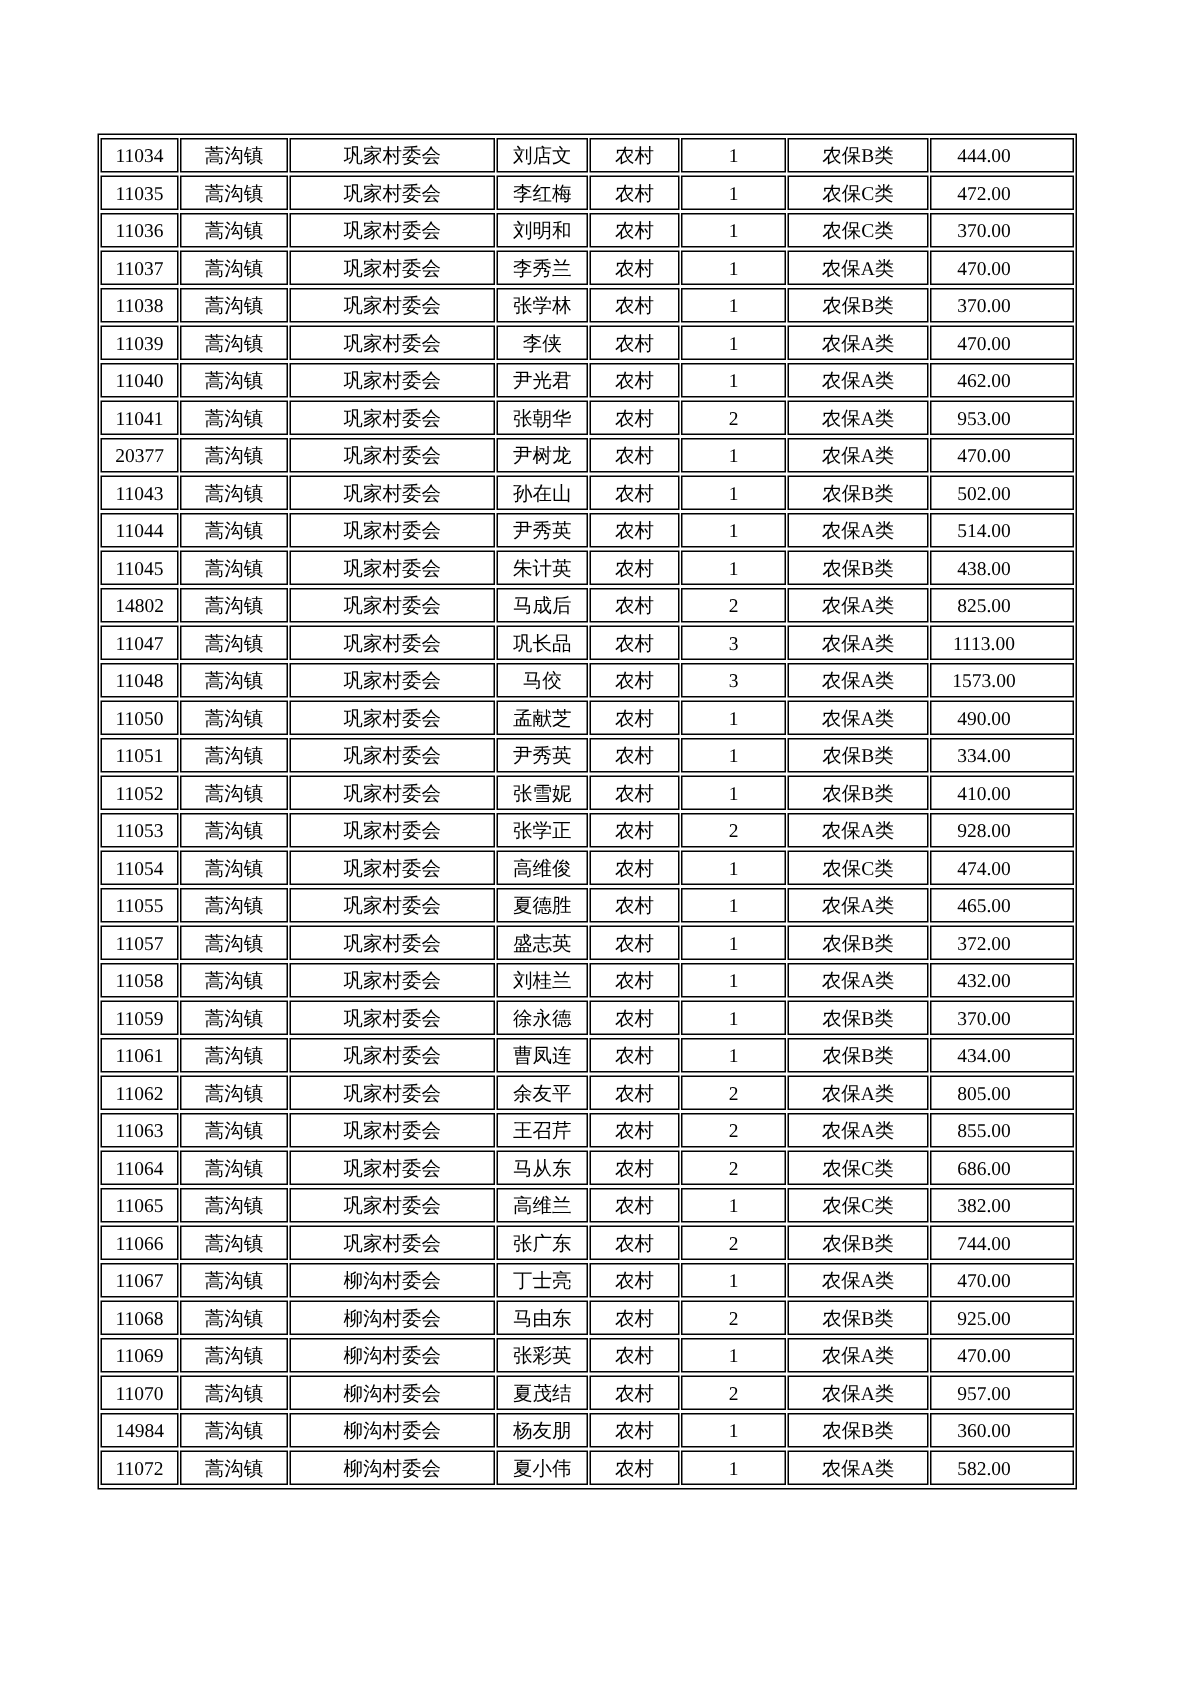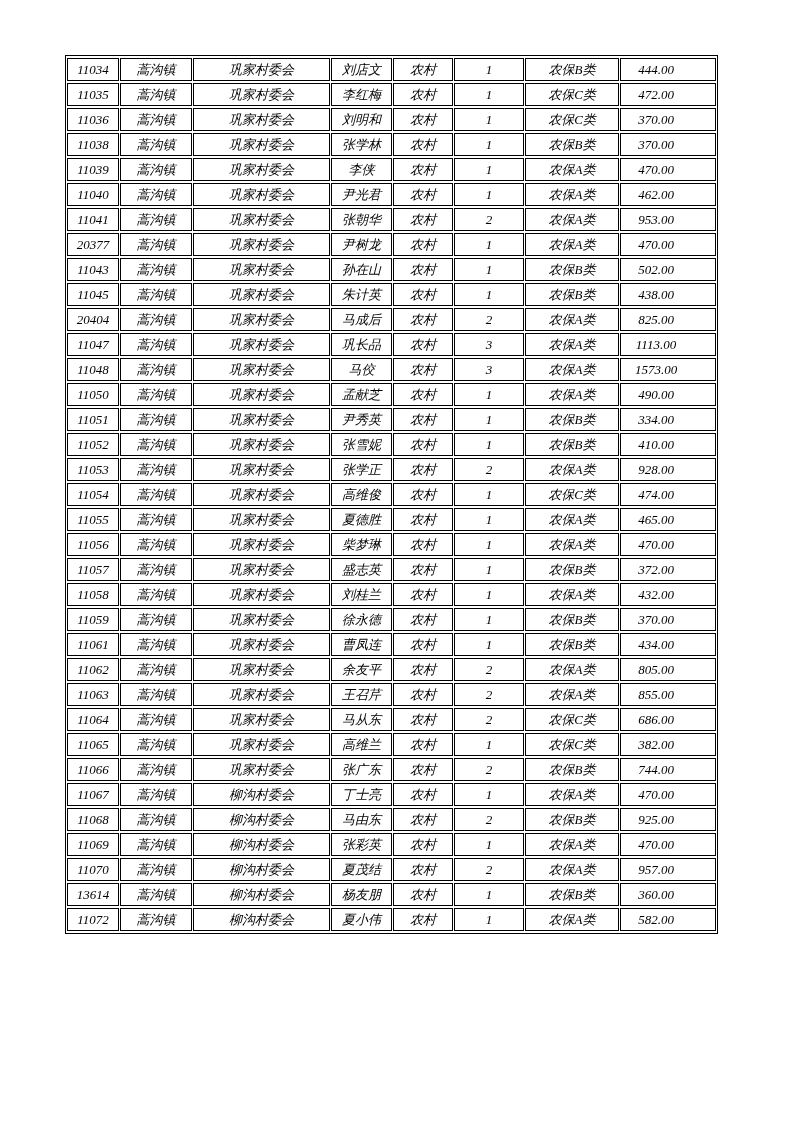--- a/index.html
+++ b/index.html
@@ -12,23 +12,22 @@
     width: 793px;
     height: 1122px;
     background: #ffffff;
     overflow: hidden;
     font-family: "Liberation Serif", "DejaVu Serif", serif;
     color: #000000;
   }
   .table-wrap {
     position: absolute;
     left: 65px;
-    top: 55px;
+    top: 89px;
     width: 643px;
-    font-style: italic;
   }
   table.data-table {
     width: 643px;
     table-layout: fixed;
     border-collapse: separate;
     border-spacing: 1px 2px;
     border: 1px solid #000000;
     background: #ffffff;
   }
   table.data-table td {
@@ -87,20 +86,30 @@
             <td>11036</td>
             <td>蒿沟镇</td>
             <td>巩家村委会</td>
             <td>刘明和</td>
             <td>农村</td>
             <td>1</td>
             <td>农保C类</td>
             <td class="amt">370.00</td>
           </tr>
           <tr>
+            <td>11037</td>
+            <td>蒿沟镇</td>
+            <td>巩家村委会</td>
+            <td>李秀兰</td>
+            <td>农村</td>
+            <td>1</td>
+            <td>农保A类</td>
+            <td class="amt">470.00</td>
+          </tr>
+          <tr>
             <td>11038</td>
             <td>蒿沟镇</td>
             <td>巩家村委会</td>
             <td>张学林</td>
             <td>农村</td>
             <td>1</td>
             <td>农保B类</td>
             <td class="amt">370.00</td>
           </tr>
           <tr>
@@ -147,31 +156,41 @@
             <td>11043</td>
             <td>蒿沟镇</td>
             <td>巩家村委会</td>
             <td>孙在山</td>
             <td>农村</td>
             <td>1</td>
             <td>农保B类</td>
             <td class="amt">502.00</td>
           </tr>
           <tr>
+            <td>11044</td>
+            <td>蒿沟镇</td>
+            <td>巩家村委会</td>
+            <td>尹秀英</td>
+            <td>农村</td>
+            <td>1</td>
+            <td>农保A类</td>
+            <td class="amt">514.00</td>
+          </tr>
+          <tr>
             <td>11045</td>
             <td>蒿沟镇</td>
             <td>巩家村委会</td>
             <td>朱计英</td>
             <td>农村</td>
             <td>1</td>
             <td>农保B类</td>
             <td class="amt">438.00</td>
           </tr>
           <tr>
-            <td>20404</td>
+            <td>14802</td>
             <td>蒿沟镇</td>
             <td>巩家村委会</td>
             <td>马成后</td>
             <td>农村</td>
             <td>2</td>
             <td>农保A类</td>
             <td class="amt">825.00</td>
           </tr>
           <tr>
             <td>11047</td>
@@ -247,30 +266,20 @@
             <td>11055</td>
             <td>蒿沟镇</td>
             <td>巩家村委会</td>
             <td>夏德胜</td>
             <td>农村</td>
             <td>1</td>
             <td>农保A类</td>
             <td class="amt">465.00</td>
           </tr>
           <tr>
-            <td>11056</td>
-            <td>蒿沟镇</td>
-            <td>巩家村委会</td>
-            <td>柴梦琳</td>
-            <td>农村</td>
-            <td>1</td>
-            <td>农保A类</td>
-            <td class="amt">470.00</td>
-          </tr>
-          <tr>
             <td>11057</td>
             <td>蒿沟镇</td>
             <td>巩家村委会</td>
             <td>盛志英</td>
             <td>农村</td>
             <td>1</td>
             <td>农保B类</td>
             <td class="amt">372.00</td>
           </tr>
           <tr>
@@ -387,21 +396,21 @@
             <td>11070</td>
             <td>蒿沟镇</td>
             <td>柳沟村委会</td>
             <td>夏茂结</td>
             <td>农村</td>
             <td>2</td>
             <td>农保A类</td>
             <td class="amt">957.00</td>
           </tr>
           <tr>
-            <td>13614</td>
+            <td>14984</td>
             <td>蒿沟镇</td>
             <td>柳沟村委会</td>
             <td>杨友朋</td>
             <td>农村</td>
             <td>1</td>
             <td>农保B类</td>
             <td class="amt">360.00</td>
           </tr>
           <tr>
             <td>11072</td>

